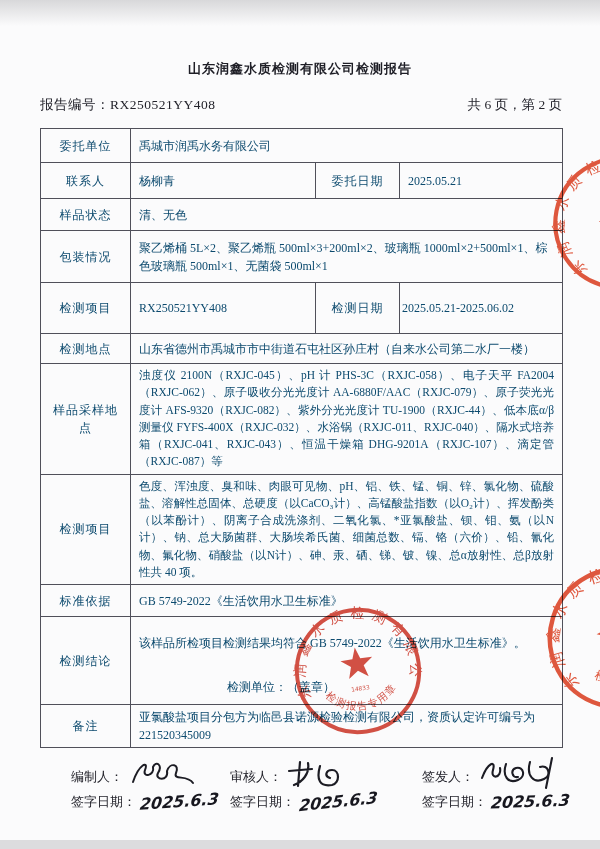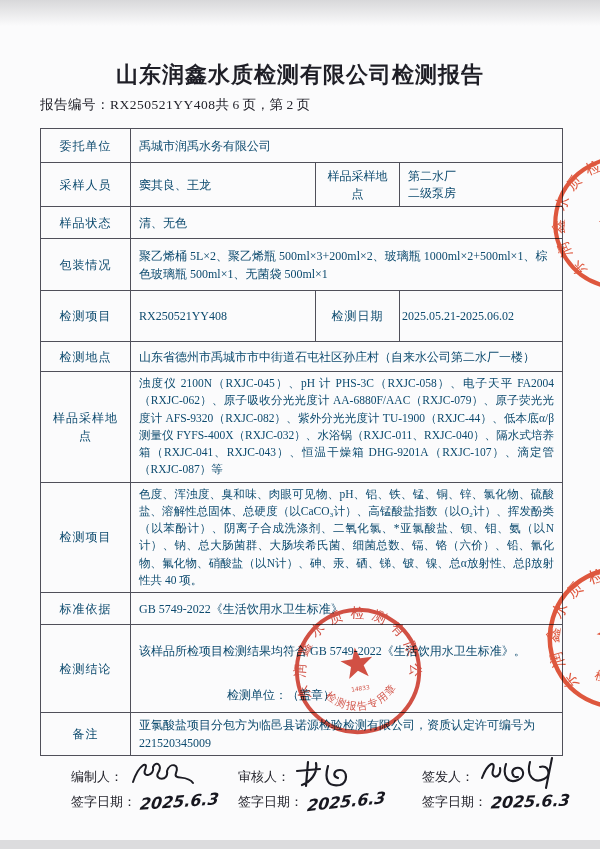--- a/index.html
+++ b/index.html
@@ -9,24 +9,24 @@
     font-family:"Liberation Serif","DejaVu Serif",serif;
     color:#2b2b33;
   }
   .scan-band-top{position:absolute;left:0;top:0;width:600px;height:26px;
     background:linear-gradient(#d8d8da,rgba(248,248,249,0));}
   .scan-band-bottom{position:absolute;left:0;bottom:0;width:600px;height:9px;background:#dcdcde;}
 
   .title{
     position:absolute; left:0; top:60px; width:600px; text-align:center;
     font-family:"DejaVu Sans","Liberation Sans",sans-serif;
-    font-weight:bold; font-size:22px; letter-spacing:1px; color:#1e1e26;
+    font-weight:bold; font-size:13px; letter-spacing:1px; color:#1e1e26;
   }
   .meta-row{position:absolute; left:40px; top:96px; width:522px; font-size:13.5px;
-    display:flex; justify-content:flex-start; color:#23232b;}
+    display:flex; justify-content:space-between; color:#23232b;}
   .meta-row .no{letter-spacing:.5px;}
 
   table.report{
     position:absolute; left:40px; top:128px; width:522px;
     border-collapse:collapse; table-layout:fixed;
     font-size:12px; color:#0c4a6e;
   }
   table.report td{
     border:1px solid #50505a; padding:3px 8px; vertical-align:middle;
     line-height:1.5; overflow:hidden;
@@ -54,21 +54,21 @@
   .footer{position:absolute; left:40px; top:752px; width:530px; font-size:13px; color:#23232b;}
   .sig-col{position:absolute; top:0;}
   .sig-col .line1{display:flex; align-items:flex-end; height:34px;}
   .sig-col .line2{margin-top:6px; display:flex; align-items:center;}
   .sig-scribble{margin-left:4px; margin-bottom:-6px;}
   .hand{
     font-family:"DejaVu Sans","Liberation Sans",sans-serif;
     font-style:italic; font-weight:600; font-size:16px; color:#17171f;
     display:inline-block; transform:rotate(-4deg) skewX(-10deg); margin-left:4px;
   }
-  .c1{left:31px;} .c2{left:198px;} .c3{left:382px;}
+  .c1{left:31px;} .c2{left:190px;} .c3{left:382px;}
 </style>
 </head>
 <body>
 
 <div class="page">
 
   <div class="scan-band-top"></div>
 
   <div class="title">山东润鑫水质检测有限公司检测报告</div>
 
@@ -84,30 +84,27 @@
         <col style="width:84px">
         <col style="width:163px">
       </colgroup>
 
     <tbody>
         <tr style="height:34px">
       <td class="lbl">委托单位</td>
       <td class="center" colspan="3">禹城市润禹水务有限公司</td>
     </tr>
 
-
-    <tr style="height:44px">
-      <td class="lbl">采样人员</td>
-      <td class="center">窦其良、王龙</td>
-      <td class="lbl" style="letter-spacing:0">样品采样地点</td>
-      <td class="center two-line">
-        <div>第二水厂</div>
-        <div>二级泵房</div>
-      </td>
-    </tr>
+    <tr style="height:36px">
+      <td class="lbl">联系人</td>
+      <td class="center">杨柳青</td>
+      <td class="lbl">委托日期</td>
+      <td class="center">2025.05.21</td>
+    </tr>
+
 
     <tr style="height:32px">
       <td class="lbl">样品状态</td>
       <td class="left" colspan="3">清、无色</td>
     </tr>
 
     <tr style="height:52px">
       <td class="lbl">包装情况</td>
       <td class="left" colspan="3">聚乙烯桶 5L×2、聚乙烯瓶 500ml×3+200ml×2、玻璃瓶 1000ml×2+500ml×1、棕色玻璃瓶 500ml×1、无菌袋 500ml×1</td>
     </tr>

